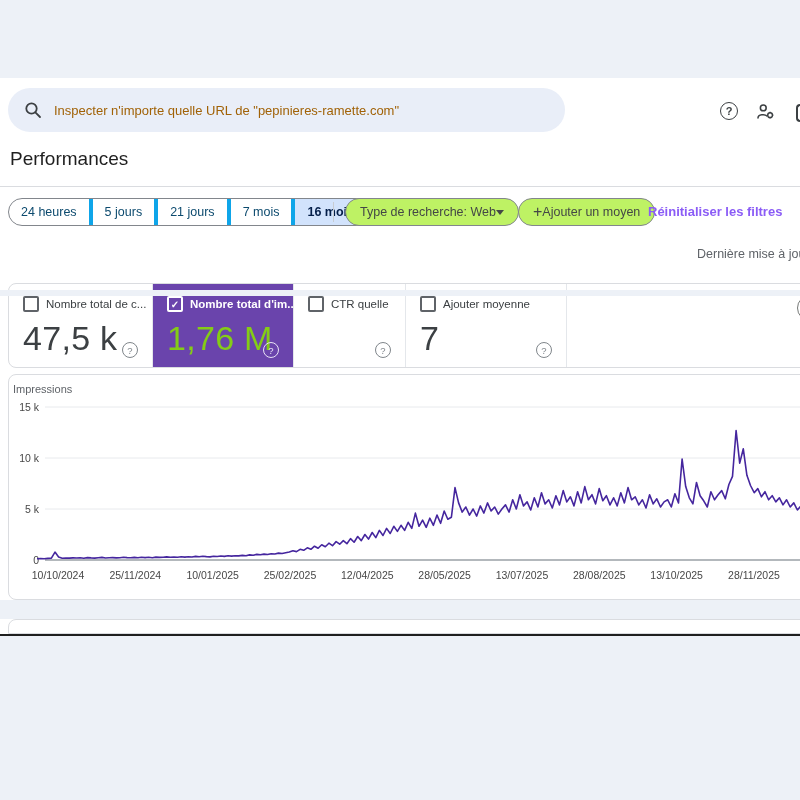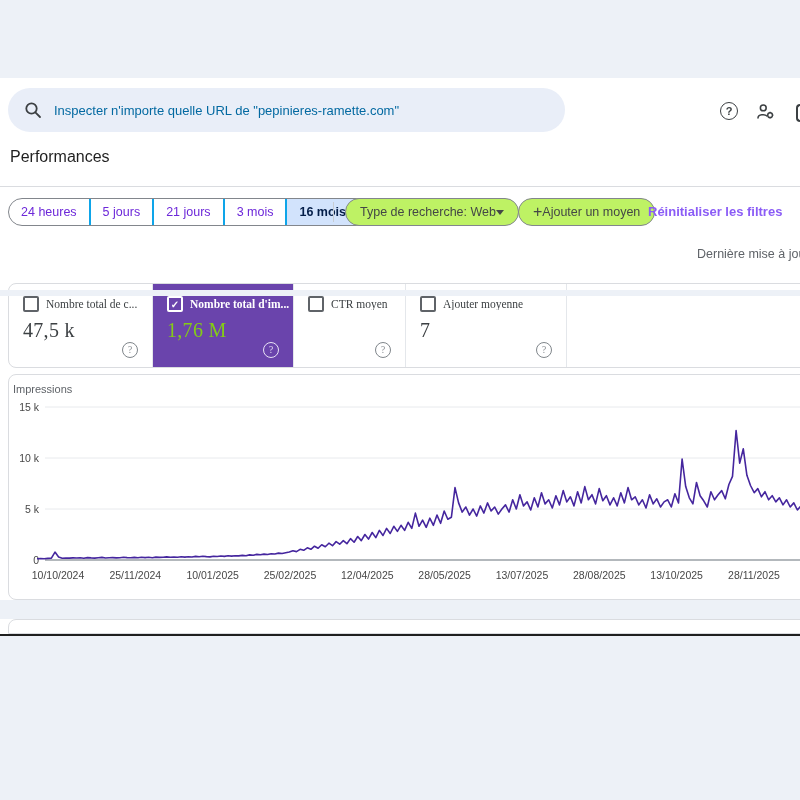--- a/index.html
+++ b/index.html
@@ -4,63 +4,63 @@
 <style>
   html,body{margin:0;padding:0;}
   body{width:800px;height:800px;overflow:hidden;background:#edf1f7;
        font-family:"Liberation Sans", sans-serif; color:#202124;}
   .screen{position:relative;width:800px;height:800px;overflow:hidden;}
   .window{position:absolute;left:0;top:78px;width:800px;height:556px;background:#ffffff;}
 
   
   .search-pill{position:absolute;left:8px;top:10px;width:557px;height:44px;border-radius:22px;
     background:#e9eef8;display:flex;align-items:center;gap:12px;padding:0 0 0 16px;box-sizing:border-box;}
-  .search-text{font-size:13px;color:#0369a1;white-space:nowrap;}
+  .search-text{font-size:13px;color:#a16207;white-space:nowrap;}
   .hdr-icon{position:absolute;width:20px;height:20px;}
   .help-circle{border:1.7px solid #3c4043;border-radius:50%;width:16px;height:16px;
     display:flex;align-items:center;justify-content:center;font-size:11px;color:#3c4043;font-weight:bold;}
   .edge-avatar{position:absolute;width:12px;height:14px;border:2px solid #3c4043;border-radius:4px 0 0 4px;border-right:none;}
 
-  .page-title{position:absolute;left:10px;top:70px;font-size:16px;color:#1f1f1f;}
+  .page-title{position:absolute;left:10px;top:70px;font-size:19px;color:#1f1f1f;}
   .hdr-divider{position:absolute;left:0;top:108px;width:800px;height:1px;background:#dadce0;}
 
   
   .chip-row{position:absolute;left:8px;top:120px;height:28px;}
   .seg-group{position:absolute;left:0;top:0;display:flex;height:28px;border:1px solid #82868c;
     border-radius:14px;overflow:hidden;box-sizing:border-box;background:#fff;}
   .seg{display:flex;align-items:center;justify-content:center;padding:0 12px;font-size:12.5px;
-    color:#6d28d9;border-right:2px solid #0ea5e9;cursor:pointer;white-space:nowrap;}
+    color:#0c4a6e;border-right:4px solid #0ea5e9;cursor:pointer;white-space:nowrap;}
   .seg:last-child{border-right:none;}
   .seg.selected{background:#d2e3fc;color:#041e49;font-weight:bold;gap:7px;}
   .caret{width:0;height:0;border-left:4px solid transparent;border-right:4px solid transparent;
     border-top:5px solid #444746;display:inline-block;}
   .seg.selected .caret{border-top-color:#041e49;}
   .vsep{position:absolute;left:325px;top:4px;width:1px;height:20px;background:#c8ccd2;}
   .chip{position:absolute;top:0;height:28px;border:1px solid #82868c;border-radius:14px;background:#bef264;
     display:flex;align-items:center;gap:0;padding:0 14px;font-size:12.5px;color:#444746;
     box-sizing:border-box;cursor:pointer;white-space:nowrap;}
   .plus{font-size:16px;color:#444746;line-height:1;}
   .reset-link{position:absolute;left:640px;top:6px;font-size:13px;font-weight:bold;color:#8b5cf6;
     white-space:nowrap;cursor:pointer;}
   .last-update{position:absolute;left:697px;top:169px;font-size:12.5px;color:#5f6368;white-space:nowrap;}
 
   
   .card{position:absolute;background:#fff;border:1px solid #dadce0;box-sizing:border-box;}
   .card-a{left:8px;top:205px;width:806px;height:85px;border-radius:8px;}
   .tiles{display:flex;height:100%;}
-  .tile{position:relative;border-right:1px solid #e4e7eb;box-sizing:border-box;padding:12px 0 0 14px;cursor:pointer;font-family:Liberation Serif, serif;}
+  .tile{position:relative;border-right:1px solid #e4e7eb;box-sizing:border-box;padding:12px 0 0 14px;cursor:pointer;}
   .tile:nth-child(1){width:144px;}
   .tile:nth-child(2){width:141px;}
   .tile:nth-child(3){width:112px;}
   .tile:nth-child(4){width:161px;}
   .tile-rest{flex:1;border-right:none;position:relative;}
   .tile-label-row{display:flex;align-items:center;gap:7px;}
   .cbx{width:12px;height:12px;border:2px solid #5f6368;border-radius:2px;flex:none;}
   .tile-label{font-size:11.5px;color:#3c4043;white-space:nowrap;overflow:hidden;}
-  .tile-value{margin-top:7px;font-size:20px;color:#3c4043;letter-spacing:.3px;}
+  .tile-value{margin-top:7px;font-size:34px;color:#3c4043;letter-spacing:.3px;}
   .tile-help{position:absolute;right:14px;bottom:9px;width:14px;height:14px;border:1.4px solid #80868b;
     border-radius:50%;display:flex;align-items:center;justify-content:center;font-size:9.5px;color:#80868b;}
   .tile.sel{color:#fff;}
   .tile.sel .cbx{border-color:#fff;display:flex;align-items:center;justify-content:center;color:#fff;font-size:10px;font-weight:bold;}
   .tile.sel .tile-label{color:#fff;font-weight:bold;}
   .tile.sel .tile-value{color:#84cc16;}
   .tile.sel .tile-help{border-color:#e8e2f5;color:#e8e2f5;}
   .tous-btn{position:absolute;right:-48px;top:11px;height:24px;padding:0 16px;border:1px solid #747775;
     border-radius:13px;background:#fff;display:flex;align-items:center;font-size:13px;font-weight:bold;
     color:#1f1f1f;cursor:pointer;}
@@ -103,21 +103,21 @@
     <div class="edge-avatar" style="left:796px;top:26px;"></div>
 
     <div class="page-title">Performances</div>
     <div class="hdr-divider"></div>
 
     <div class="chip-row">
       <div class="seg-group">
         <div class="seg">24 heures</div>
         <div class="seg">5 jours</div>
         <div class="seg">21 jours</div>
-        <div class="seg">3 mois</div>
+        <div class="seg">7 mois</div>
         <div class="seg selected">
           <span>16 mois</span>
           <span class="caret"></span>
         </div>
       </div>
       <div class="vsep"></div>
       <div class="chip" style="left:337px;">
         <span>Type de recherche: Web</span>
         <span class="caret"></span>
       </div>
@@ -143,21 +143,21 @@
           <div class="tile-label-row">
             <span class="cbx">✓</span>
             <span class="tile-label">Nombre total d'im...</span>
           </div>
           <div class="tile-value">1,76 M</div>
           <div class="tile-help">?</div>
         </div>
         <div class="tile">
           <div class="tile-label-row">
             <span class="cbx"></span>
-            <span class="tile-label">CTR moyen</span>
+            <span class="tile-label">CTR quelle</span>
           </div>
           <div class="tile-help">?</div>
         </div>
         <div class="tile">
           <div class="tile-label-row">
             <span class="cbx"></span>
             <span class="tile-label">Ajouter moyenne</span>
           </div>
           <div class="tile-value">7</div>
           <div class="tile-help">?</div>

